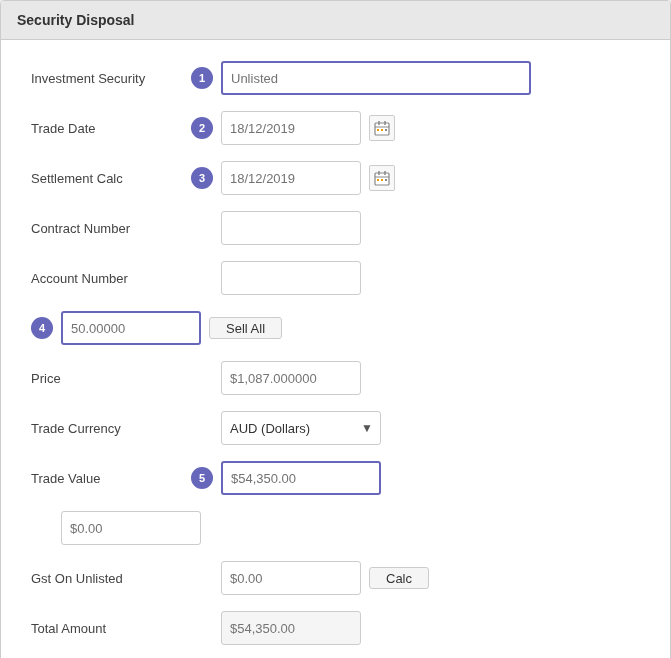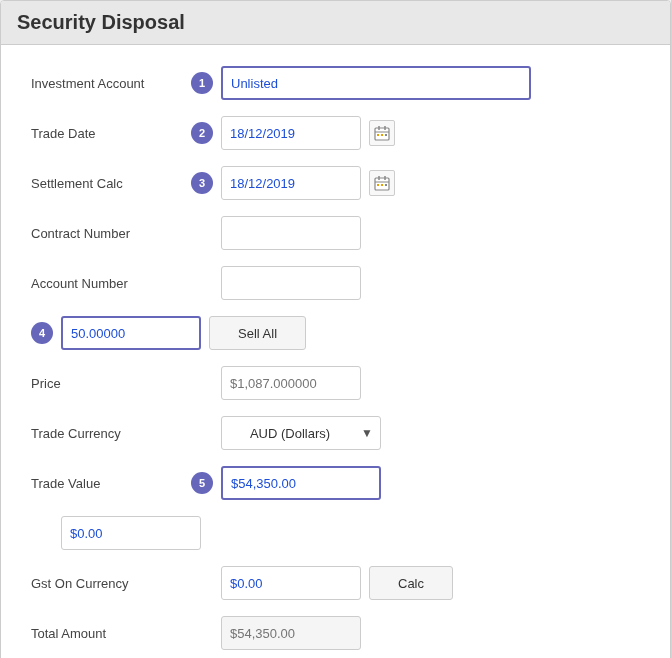--- a/index.html
+++ b/index.html
@@ -26,21 +26,21 @@
       overflow: hidden;
     }
 
     .title-bar {
       background: #e8e8e8;
       padding: 10px 16px;
       border-bottom: 1px solid #cccccc;
     }
 
     .title-bar-text {
-      font-size: 20px;
+      font-size: 14px;
       font-weight: bold;
       color: #333333;
     }
 
     .form-body {
       padding: 20px 30px;
     }
 
     .form-row {
       display: flex;
@@ -76,21 +76,21 @@
       justify-content: center;
       flex-shrink: 0;
     }
 
     .form-input {
       height: 34px;
       border: 1px solid #cccccc;
       border-radius: 3px;
       padding: 0 8px;
       font-size: 13px;
-      color: #1d4ed8;
+      color: #737373;
       background: #ffffff;
       outline: none;
     }
 
     .form-input.active-border {
       border: 2px solid #6666bb;
     }
 
     .form-input.placeholder-style {
       color: #aaaaaa;
@@ -120,22 +120,22 @@
       border-radius: 2px;
       display: flex;
       align-items: center;
       justify-content: center;
       background: #f8f8f8;
       cursor: pointer;
       font-size: 14px;
     }
 
     .btn {
-      height: 34px;
-      padding: 0 28px;
+      height: 22px;
+      padding: 0 16px;
       border: 1px solid #cccccc;
       border-radius: 3px;
       background: #f5f5f5;
       font-size: 13px;
       color: #333333;
       cursor: pointer;
       white-space: nowrap;
     }
 
     .select-wrapper {
@@ -148,21 +148,20 @@
       border: 1px solid #cccccc;
       border-radius: 3px;
       padding: 0 30px 0 8px;
       font-size: 13px;
       color: #333333;
       background: #ffffff;
       appearance: none;
       cursor: pointer;
       width: 160px;
       outline: none;
-      text-align: center;
     }
 
     .select-arrow {
       position: absolute;
       right: 8px;
       top: 50%;
       transform: translateY(-50%);
       pointer-events: none;
       font-size: 12px;
       color: #555555;
@@ -171,21 +170,21 @@
 </head>
 <body>
 
 <div class="window">
   <div class="title-bar">
     <span class="title-bar-text">Security Disposal</span>
   </div>
   <div class="form-body">
 
     <div class="form-row">
-      <div class="label-col">Investment Account</div>
+      <div class="label-col">Investment Security</div>
       <div class="input-col">
         <div class="step-badge">1</div>
         <input type="text" class="form-input input-wide active-border" value="Unlisted" style="">
       </div>
     </div>
 
     <div class="form-row">
       <div class="label-col">Trade Date</div>
       <div class="input-col">
         <div class="step-badge">2</div>
@@ -281,21 +280,21 @@
     </div>
 
     <div class="form-row">
       <div class="input-col">
         <div style="width:22px; flex-shrink:0;"></div>
         <input type="text" class="form-input input-medium" value="$0.00" style="">
       </div>
     </div>
 
     <div class="form-row">
-      <div class="label-col">Gst On Currency</div>
+      <div class="label-col">Gst On Unlisted</div>
       <div class="input-col">
         <div style="width:22px; flex-shrink:0;"></div>
         <input type="text" class="form-input input-medium" value="$0.00" style="">
         <button class="btn">Calc</button>
       </div>
     </div>
 
     <div class="form-row">
       <div class="label-col">Total Amount</div>
       <div class="input-col">

